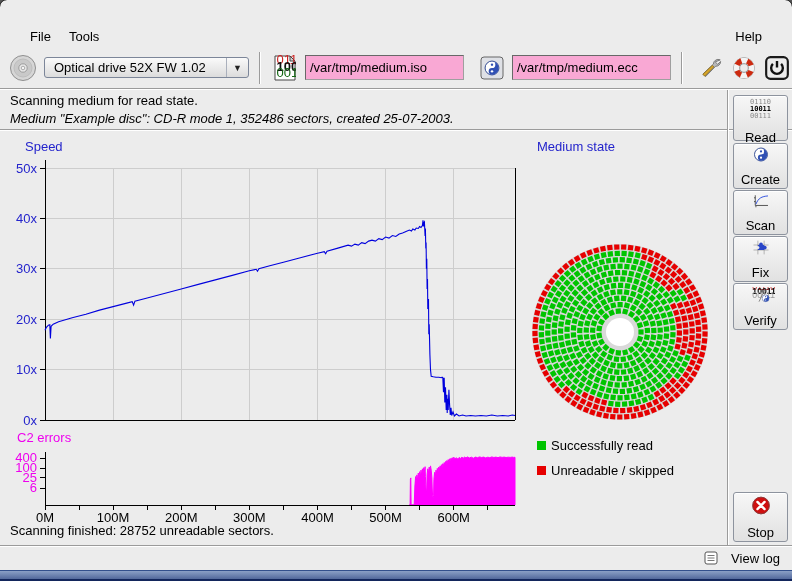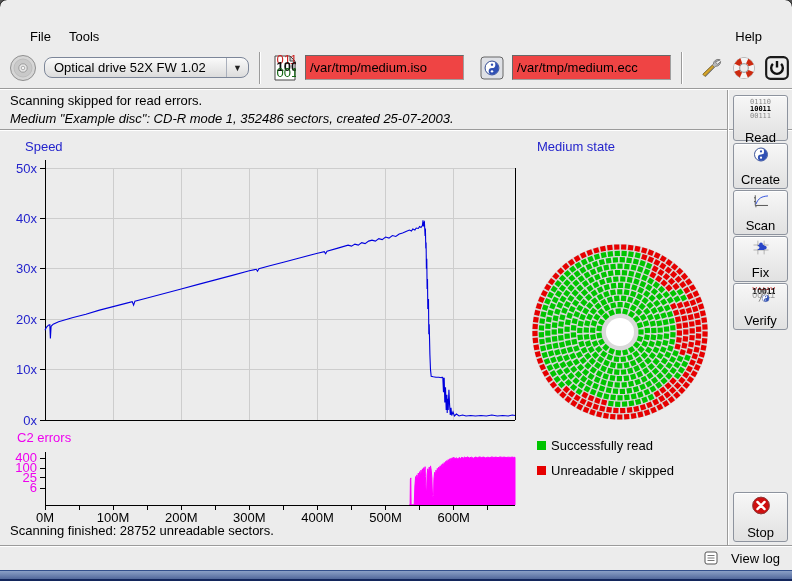--- a/index.html
+++ b/index.html
@@ -16,25 +16,25 @@
   .winbtns{margin-left:auto;margin-right:7px;display:flex;gap:5px;}
   .winbtn{width:17px;height:17px;border-radius:50%;border:1px solid #7d8fb9;
     background:linear-gradient(180deg,#ffffff,#c9cfdd);display:flex;align-items:center;justify-content:center;}
   
   .menubar{position:absolute;left:0;top:25px;width:100%;height:22px;display:flex;align-items:center;padding:0 21px;}
   .menu-item{padding:2px 9px;}
   .menu-item.right{margin-left:auto;}
   
   .toolbar{position:absolute;left:0;top:47px;width:100%;height:41px;display:flex;align-items:center;padding-left:8px;}
   .tsep{width:2px;height:32px;margin:0 10px;border-left:1px solid #9b9b9b;border-right:1px solid #fff;}
-  .combo{margin-left:6px;width:205px;height:21px;border:1px solid #7c8699;border-radius:8px;
+  .combo{margin-left:6px;width:205px;height:21px;border:1px solid #7c8699;border-radius:3px;
     background:linear-gradient(180deg,#fafafa,#dcdcdc);display:flex;align-items:center;}
   .combo .ctext{padding-left:9px;flex:1;}
   .combo .carrow{width:22px;height:100%;border-left:1px solid #aab0bc;display:flex;align-items:center;justify-content:center;color:#222;font-size:9px;}
-  .entry{margin-left:6px;width:159px;height:25px;background:#ef4444;border:1px solid #9f9f9f;
+  .entry{margin-left:6px;width:159px;height:25px;background:#f9a8d4;border:1px solid #9f9f9f;
     border-top-color:#686868;border-left-color:#686868;font:13px "Liberation Sans",sans-serif;padding:0 4px;color:#000;}
   .toolbtn{width:30px;height:30px;margin-left:3px;display:flex;align-items:center;justify-content:center;background:transparent;border:none;padding:0;}
   .iconbox{width:28px;height:30px;display:flex;align-items:center;justify-content:center;}
   
   .hsep{position:absolute;left:0;width:100%;height:2px;border-top:1px solid #9b9b9b;border-bottom:1px solid #fff;}
   .vsep{position:absolute;top:90px;height:455px;width:2px;border-left:1px solid #9b9b9b;border-right:1px solid #fff;}
   
   .statusmsgs{position:absolute;left:10px;top:92px;line-height:18px;}
   .statusmsgs .l2{font-style:italic;}
   
@@ -130,21 +130,21 @@
         <rect x="2" y="2" width="20" height="20" rx="4" fill="#ececec" stroke="#1a1a1a" stroke-width="2"></rect>
         <path d="M8.2 8.2 a5.4 5.4 0 1 0 7.6 0" fill="none" stroke="#111" stroke-width="2.2"></path>
         <line x1="12" y1="5.5" x2="12" y2="11.5" stroke="#111" stroke-width="2.2"></line>
       </svg>
     </button>
   </div>
 
   <div class="hsep" style="top:88px"></div>
 
   <div class="statusmsgs">
-    <div class="l1">Scanning skipped for read errors.</div>
+    <div class="l1">Scanning medium for read state.</div>
     <div class="l2">Medium "Example disc": CD-R mode 1, 352486 sectors, created 25-07-2003.</div>
   </div>
 
   <div class="hsep" style="top:129px"></div>
   <div class="vsep" style="left:727px"></div>
 
   <svg id="main-svg" width="727" height="414">
     <text x="25" y="20" class="blue-label">Speed</text>
     <text x="537" y="20" class="blue-label">Medium state</text>
     <text x="17" y="311" class="magenta-label">C2 errors</text>

